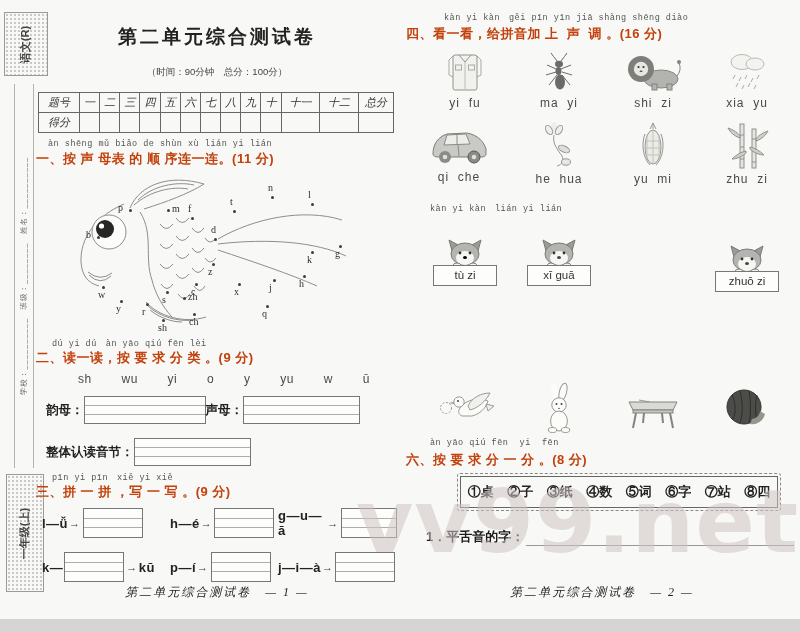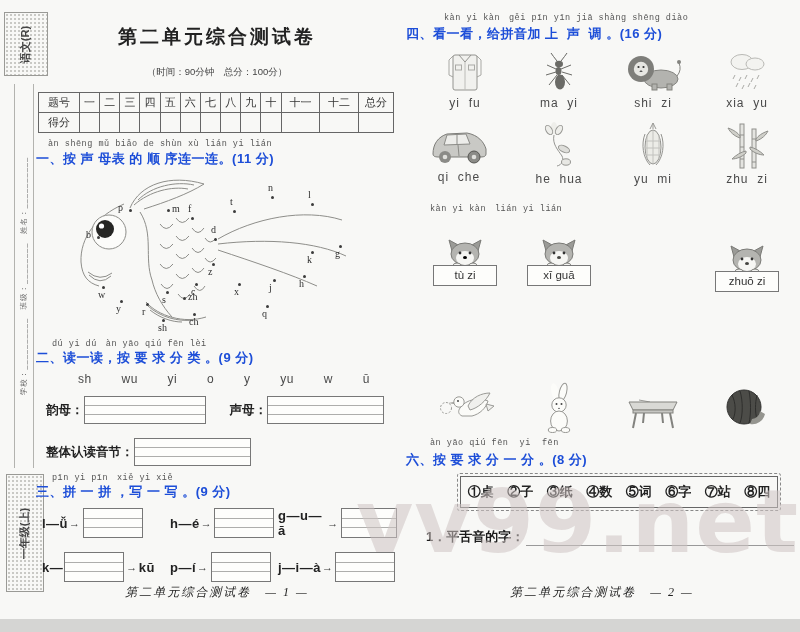--- a/index.html
+++ b/index.html
@@ -19,26 +19,26 @@
      display:flex;align-items:center;justify-content:center;}
   .stub-text{font-size:7.5px;font-weight:normal;color:#666;letter-spacing:1px;}
   
   .page{position:absolute;top:0;height:620px;}
   .page-left{left:36px;width:362px;}
   .page-right{left:404px;width:396px;}
   .title{position:absolute;top:24px;left:0;width:100%;text-align:center;
      font-size:19px;font-weight:bold;letter-spacing:3px;color:#222;}
   .subtitle{position:absolute;top:66px;left:0;width:100%;text-align:center;font-size:9.5px;color:#444;}
   .score-table{position:absolute;top:92px;left:2px;width:356px;border-collapse:collapse;
-     font-size:11px;color:#333;}
+     font-size:11px;color:#333;font-style:italic;}
   .score-table td{border:1px solid #666;height:19px;text-align:center;padding:0;}
   .score-table td.c0{width:40px;}
   .score-table td.cl{width:34px;}
   .ruby{position:absolute;font-size:8.5px;color:#555;letter-spacing:.5px;white-space:pre;font-family:Liberation Mono, monospace;}
-  .heading{position:absolute;font-size:13px;font-weight:bold;color:#1d4ed8;letter-spacing:.5px;white-space:pre;}
+  .heading{position:absolute;font-size:13px;font-weight:bold;color:#c2410c;letter-spacing:.5px;white-space:pre;}
   
   .fish-wrap{position:absolute;top:176px;left:18px;width:320px;height:158px;}
   .fish-svg{position:absolute;left:0;top:0;}
   .fdot{position:absolute;width:3px;height:3px;border-radius:50%;background:#3c3c3c;}
   .flbl{position:absolute;font-family:"Liberation Serif",serif;font-size:10px;color:#2e2e2e;}
   
   .letters-row{position:absolute;top:372px;left:42px;width:292px;display:flex;justify-content:space-between;
      font-size:12px;color:#4a4a4a;letter-spacing:.5px;}
   .label-cn{font-size:12.5px;font-weight:bold;color:#222;}
   .grid4{border:1px solid #777;background-color:#fdfdfb;background-image:
@@ -234,21 +234,21 @@
       <span>o</span>
       <span>y</span>
       <span>yu</span>
       <span>w</span>
       <span>ū</span>
     </div>
 
     <div class="cls-row" style="top:396px;left:10px">
       <span class="label-cn">韵母：</span>
       <span class="grid4" style="width:120px;height:26px"></span>
-      <span class="label-cn" style="margin-left:24px">声母：</span>
+      <span class="label-cn" style="">声母：</span>
       <span class="grid4" style="width:115px;height:26px"></span>
     </div>
     <div class="cls-row" style="top:438px;left:10px">
       <span class="label-cn">整体认读音节：</span>
       <span class="grid4" style="width:115px;height:26px"></span>
     </div>
 
     <div class="ruby" style="top:472px;left:16px">pīn yi pīn　xiě yi xiě</div>
     <div class="heading" style="top:483px;left:0">三、拼 一 拼 ，写 一 写 。(9 分)</div>
 

